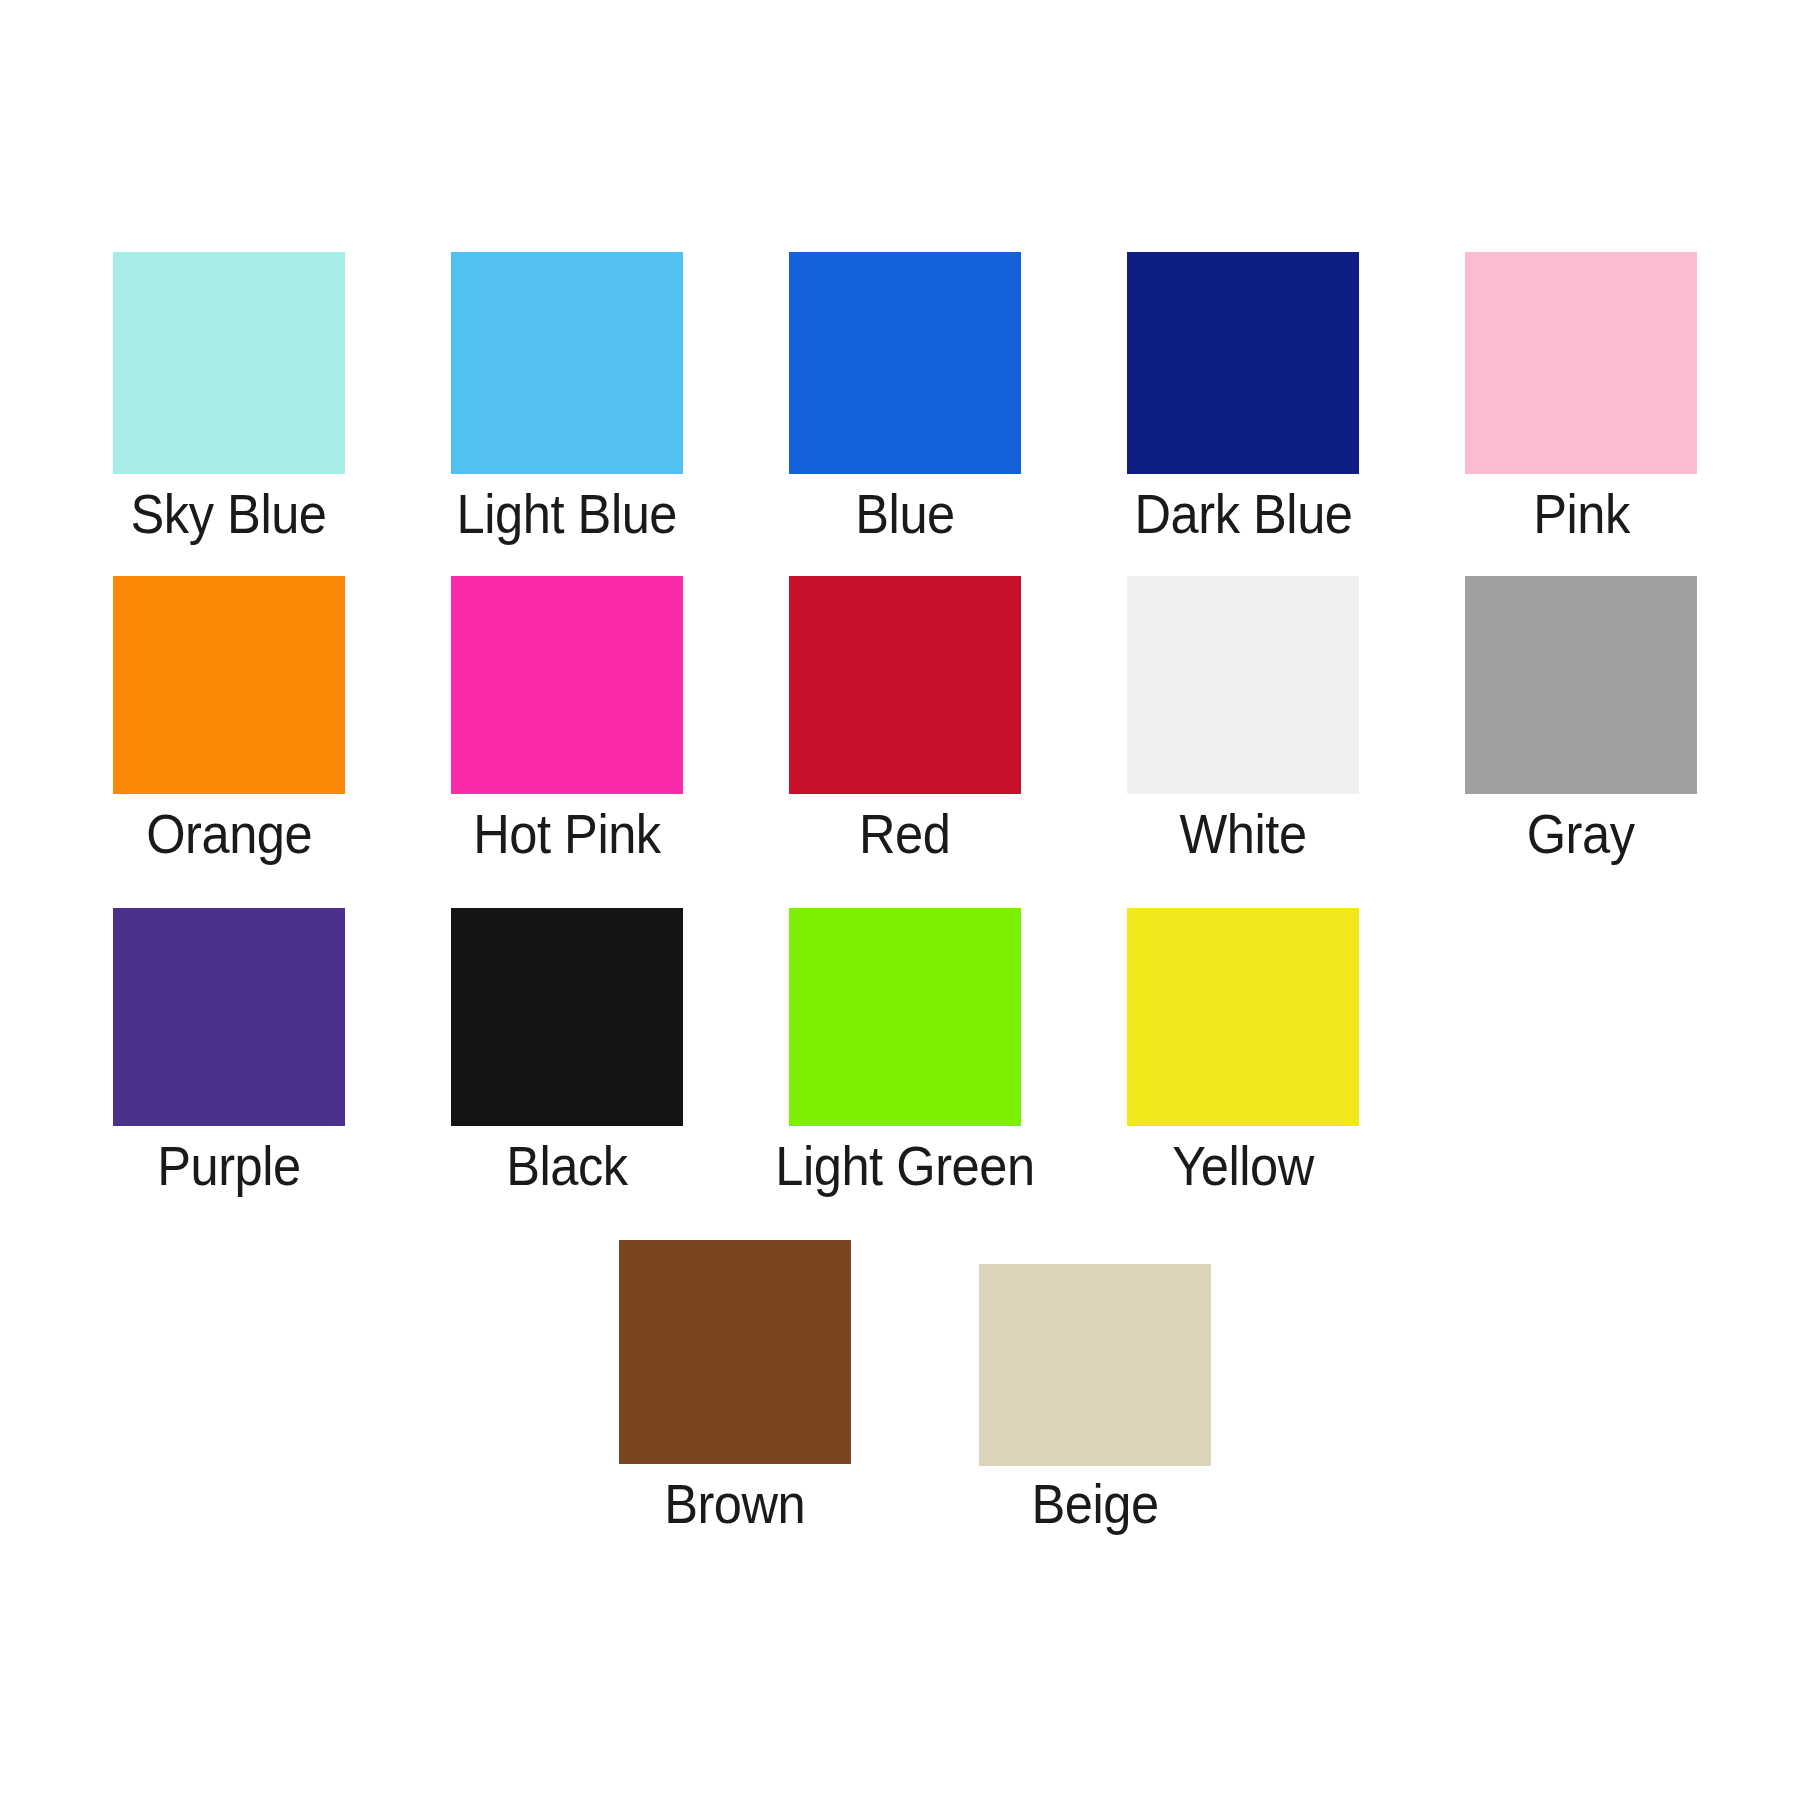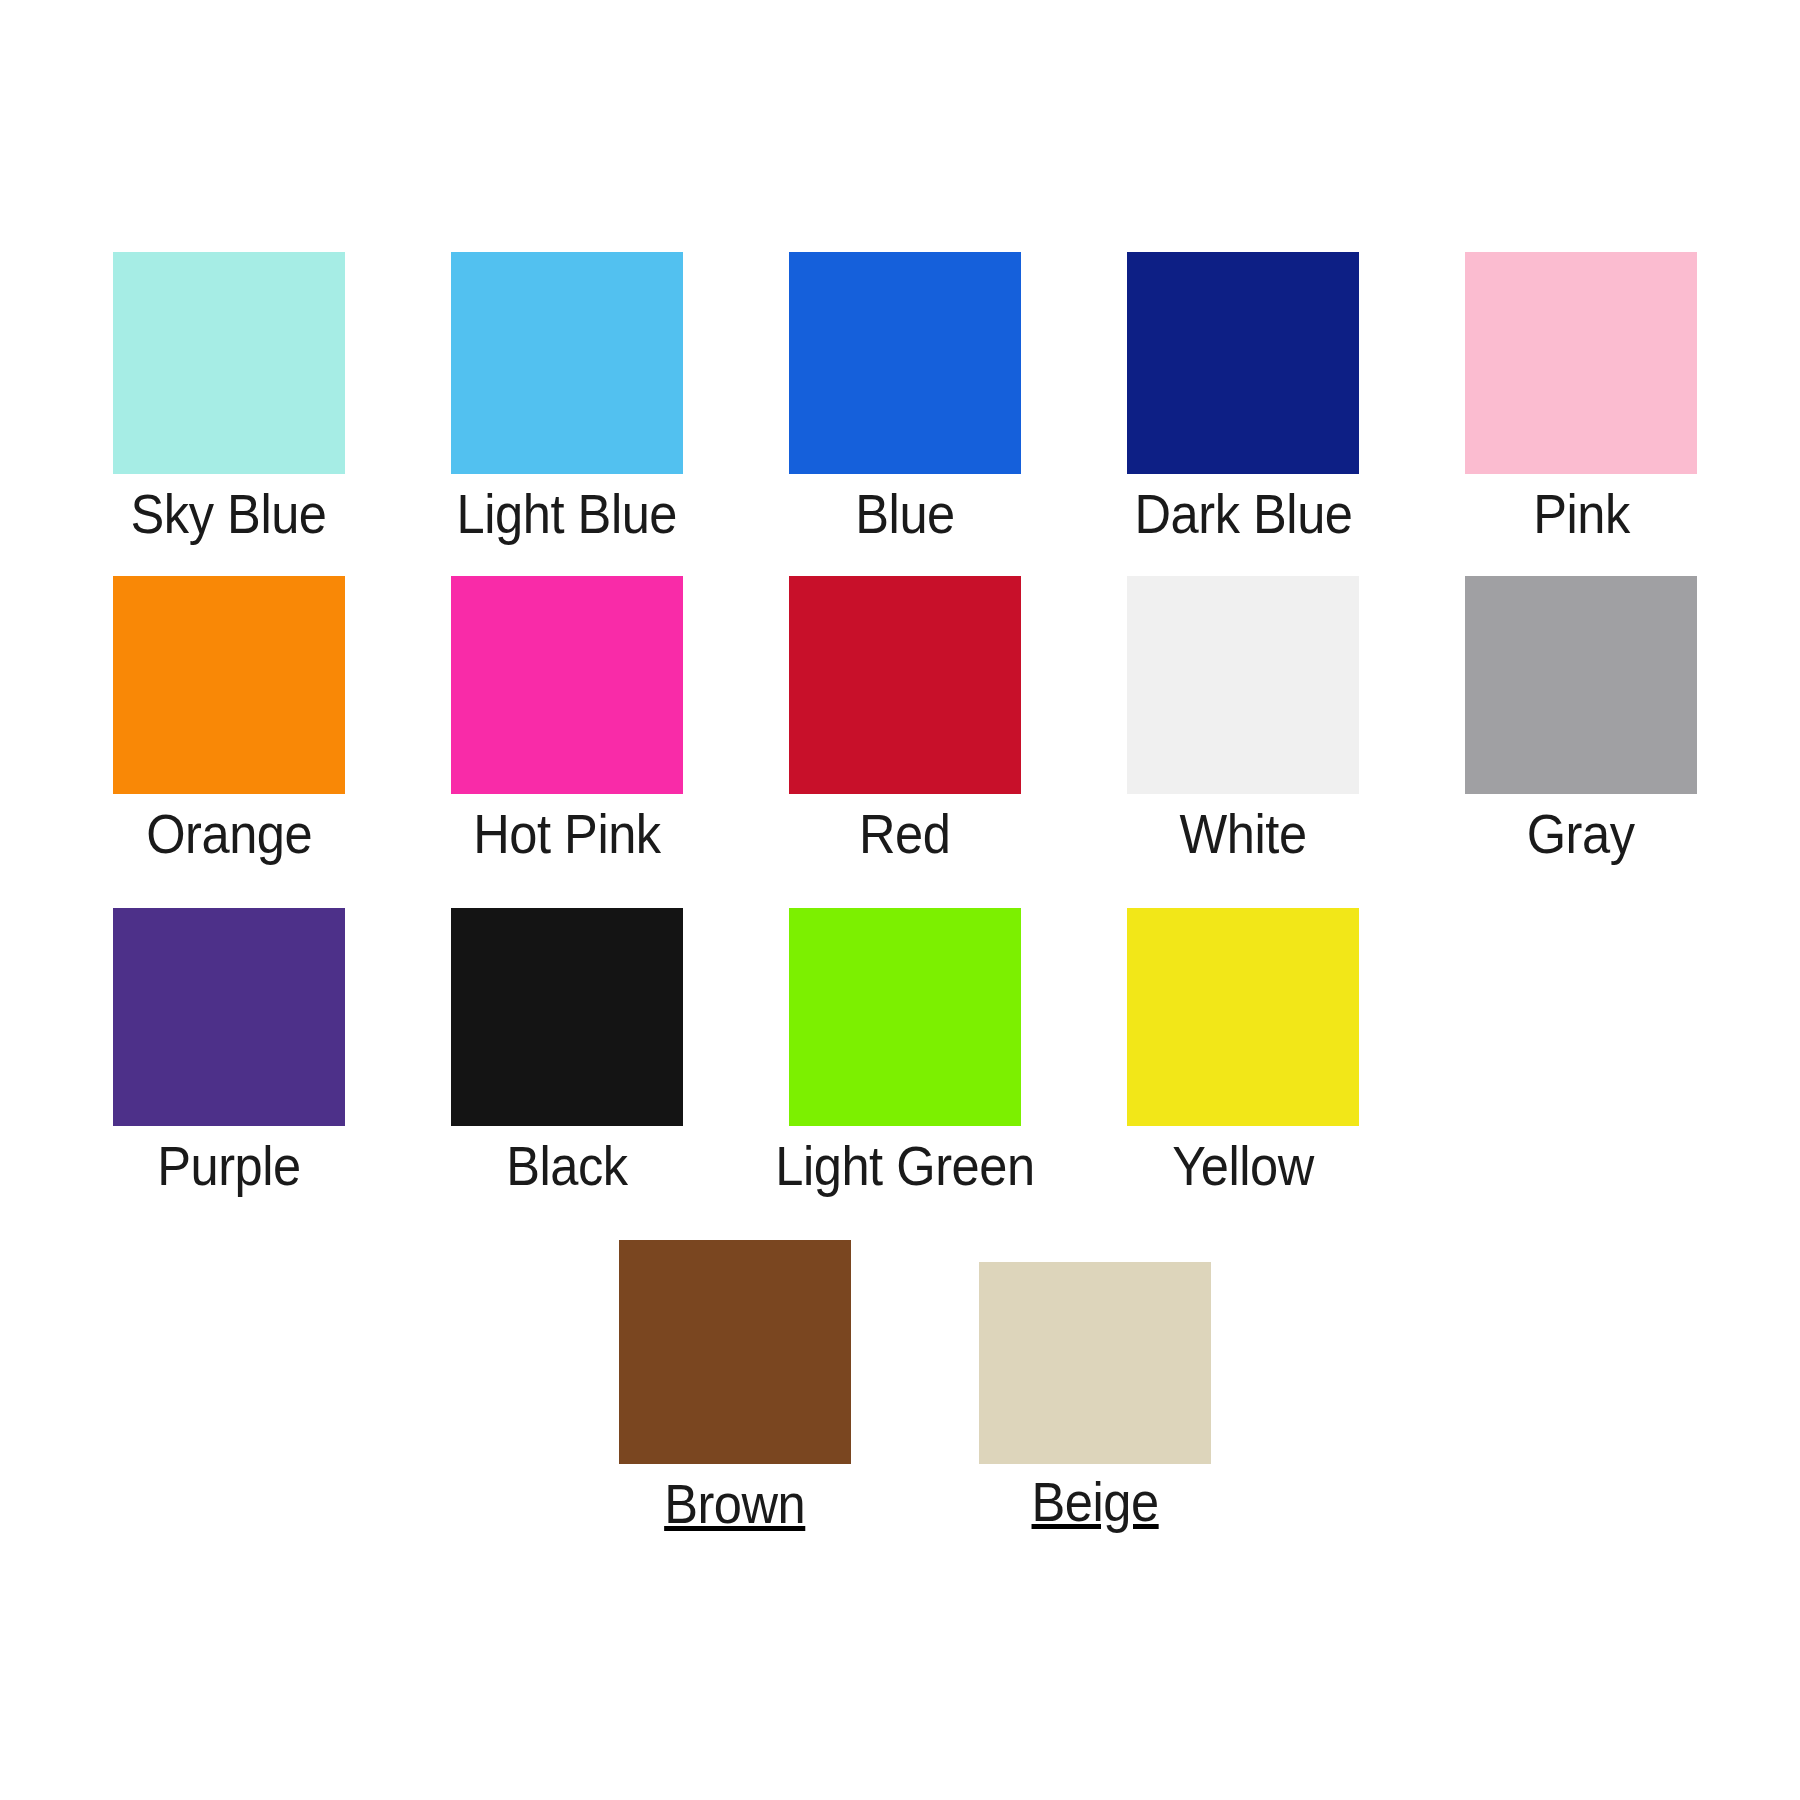--- a/index.html
+++ b/index.html
@@ -28,20 +28,21 @@
     top: 252px;
     width: 1690px;
     display: flex;
     flex-direction: column;
   }
 
   .swatch-row {
     display: flex;
     flex-direction: row;
     width: 1690px;
+    align-items: flex-end;
   }
 
   .swatch-row.row-centered {
     justify-content: center;
     padding-left: 10px;
   }
 
   .swatch-cell {
     width: 338px;
     display: flex;
@@ -73,21 +74,21 @@
 
   
   .row-1 .swatch-chip { height: 222px; }
   .row-2 .swatch-chip { height: 218px; }
   .row-3 .swatch-chip { height: 218px; }
 
   .row-1 { margin-bottom: 32px; }
   .row-2 { margin-bottom: 44px; }
   .row-3 { margin-bottom: 45px; }
 
-  .row-4 .swatch-cell { width: 360px; text-decoration: underline; }
+  .row-4 .swatch-cell { width: 360px; }
   .row-4 .swatch-chip { width: 232px; height: 218px; }
 
   
   .row-4 .swatch-cell:nth-child(1) .swatch-chip { height: 224px; }
   .row-4 .swatch-cell:nth-child(2) .swatch-chip { height: 202px; margin-top: 22px; }
   .row-4 .swatch-cell:nth-child(2) .swatch-label { margin-top: 10px; }
 </style>
 </head>
 <body>
 

